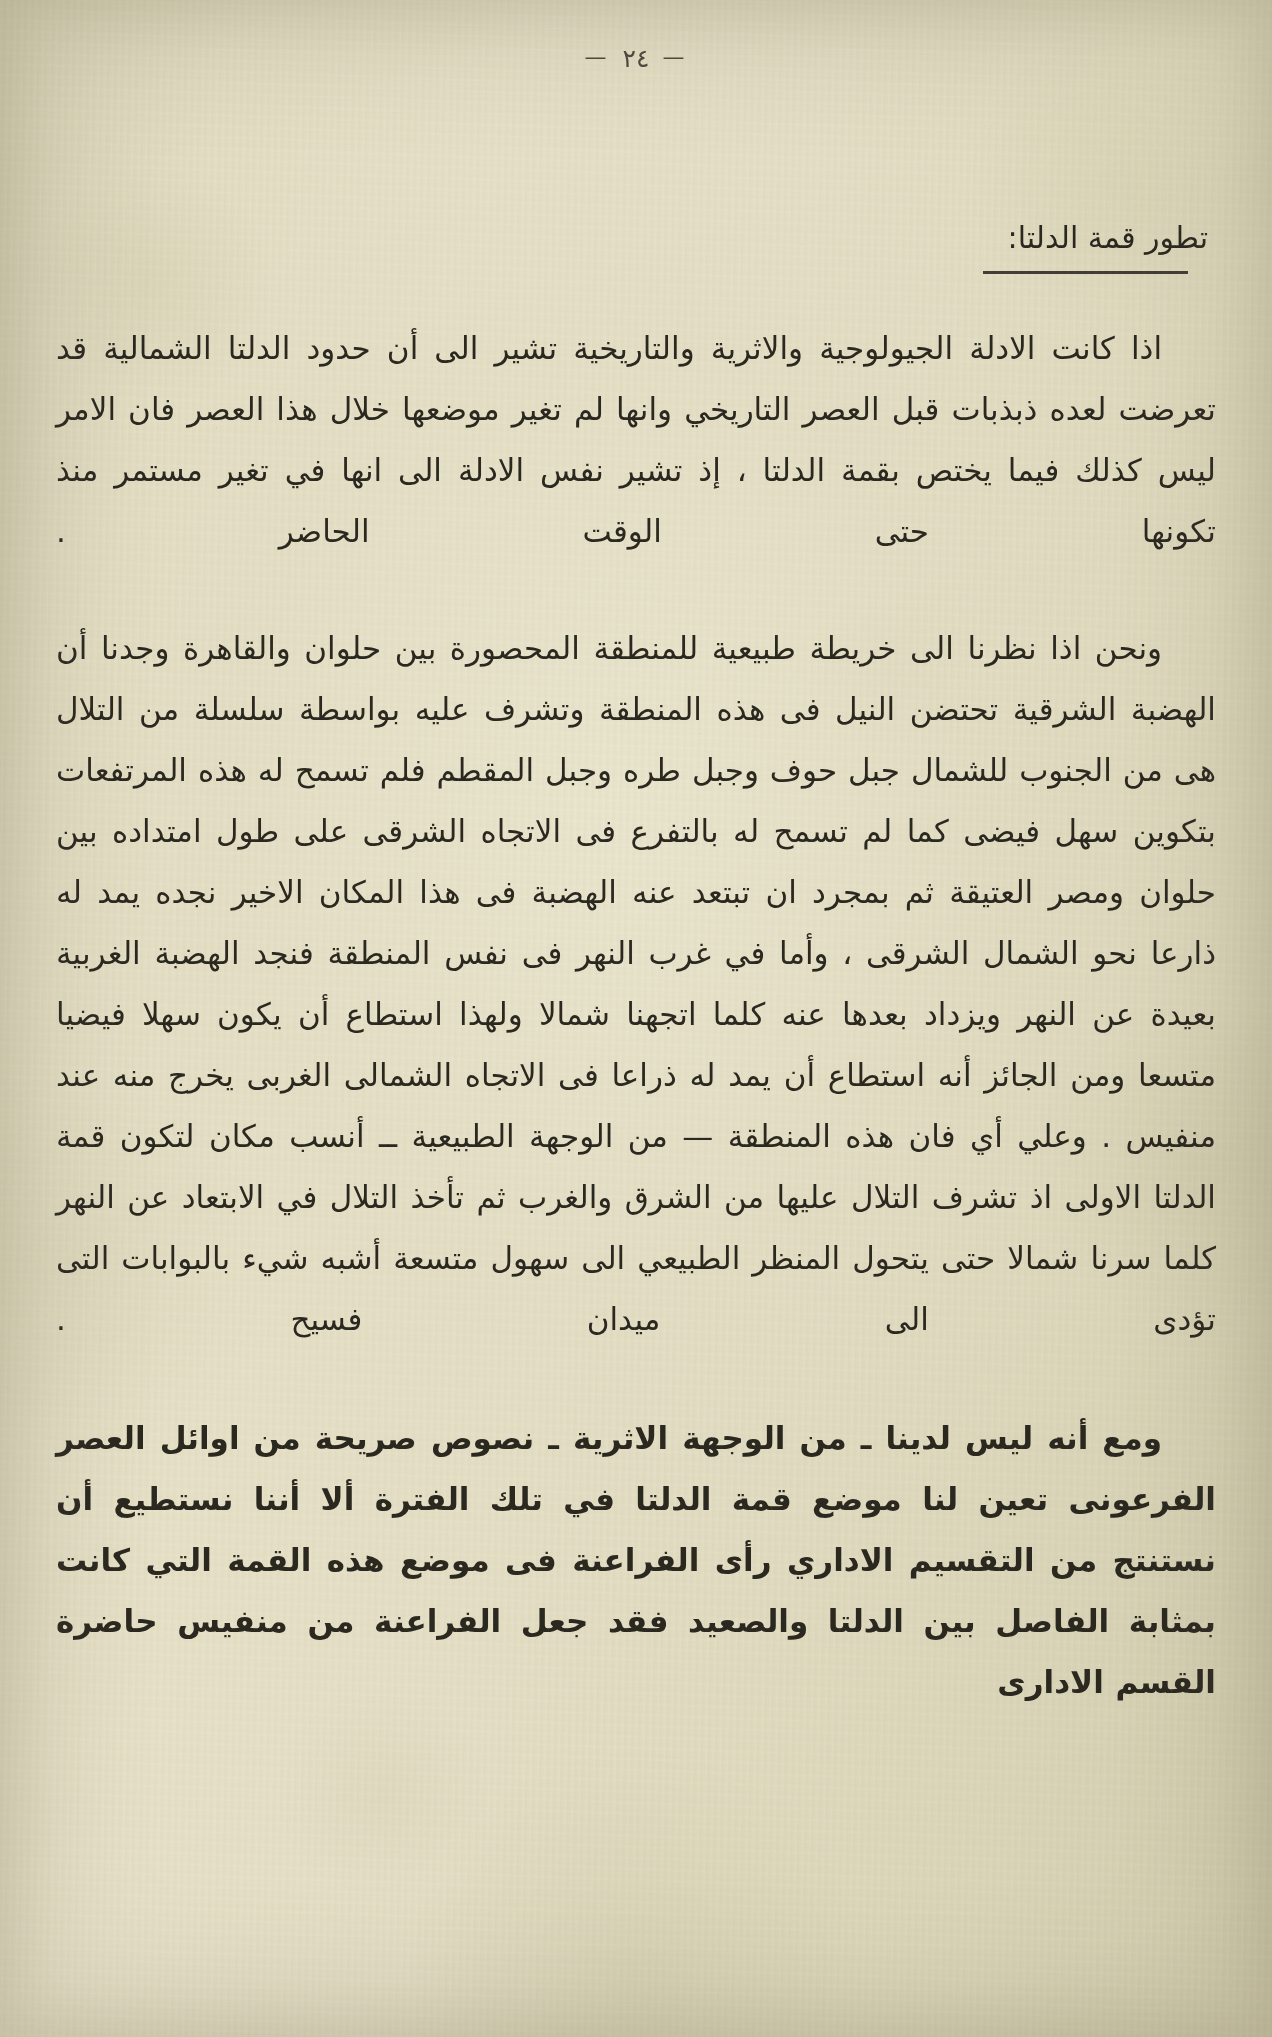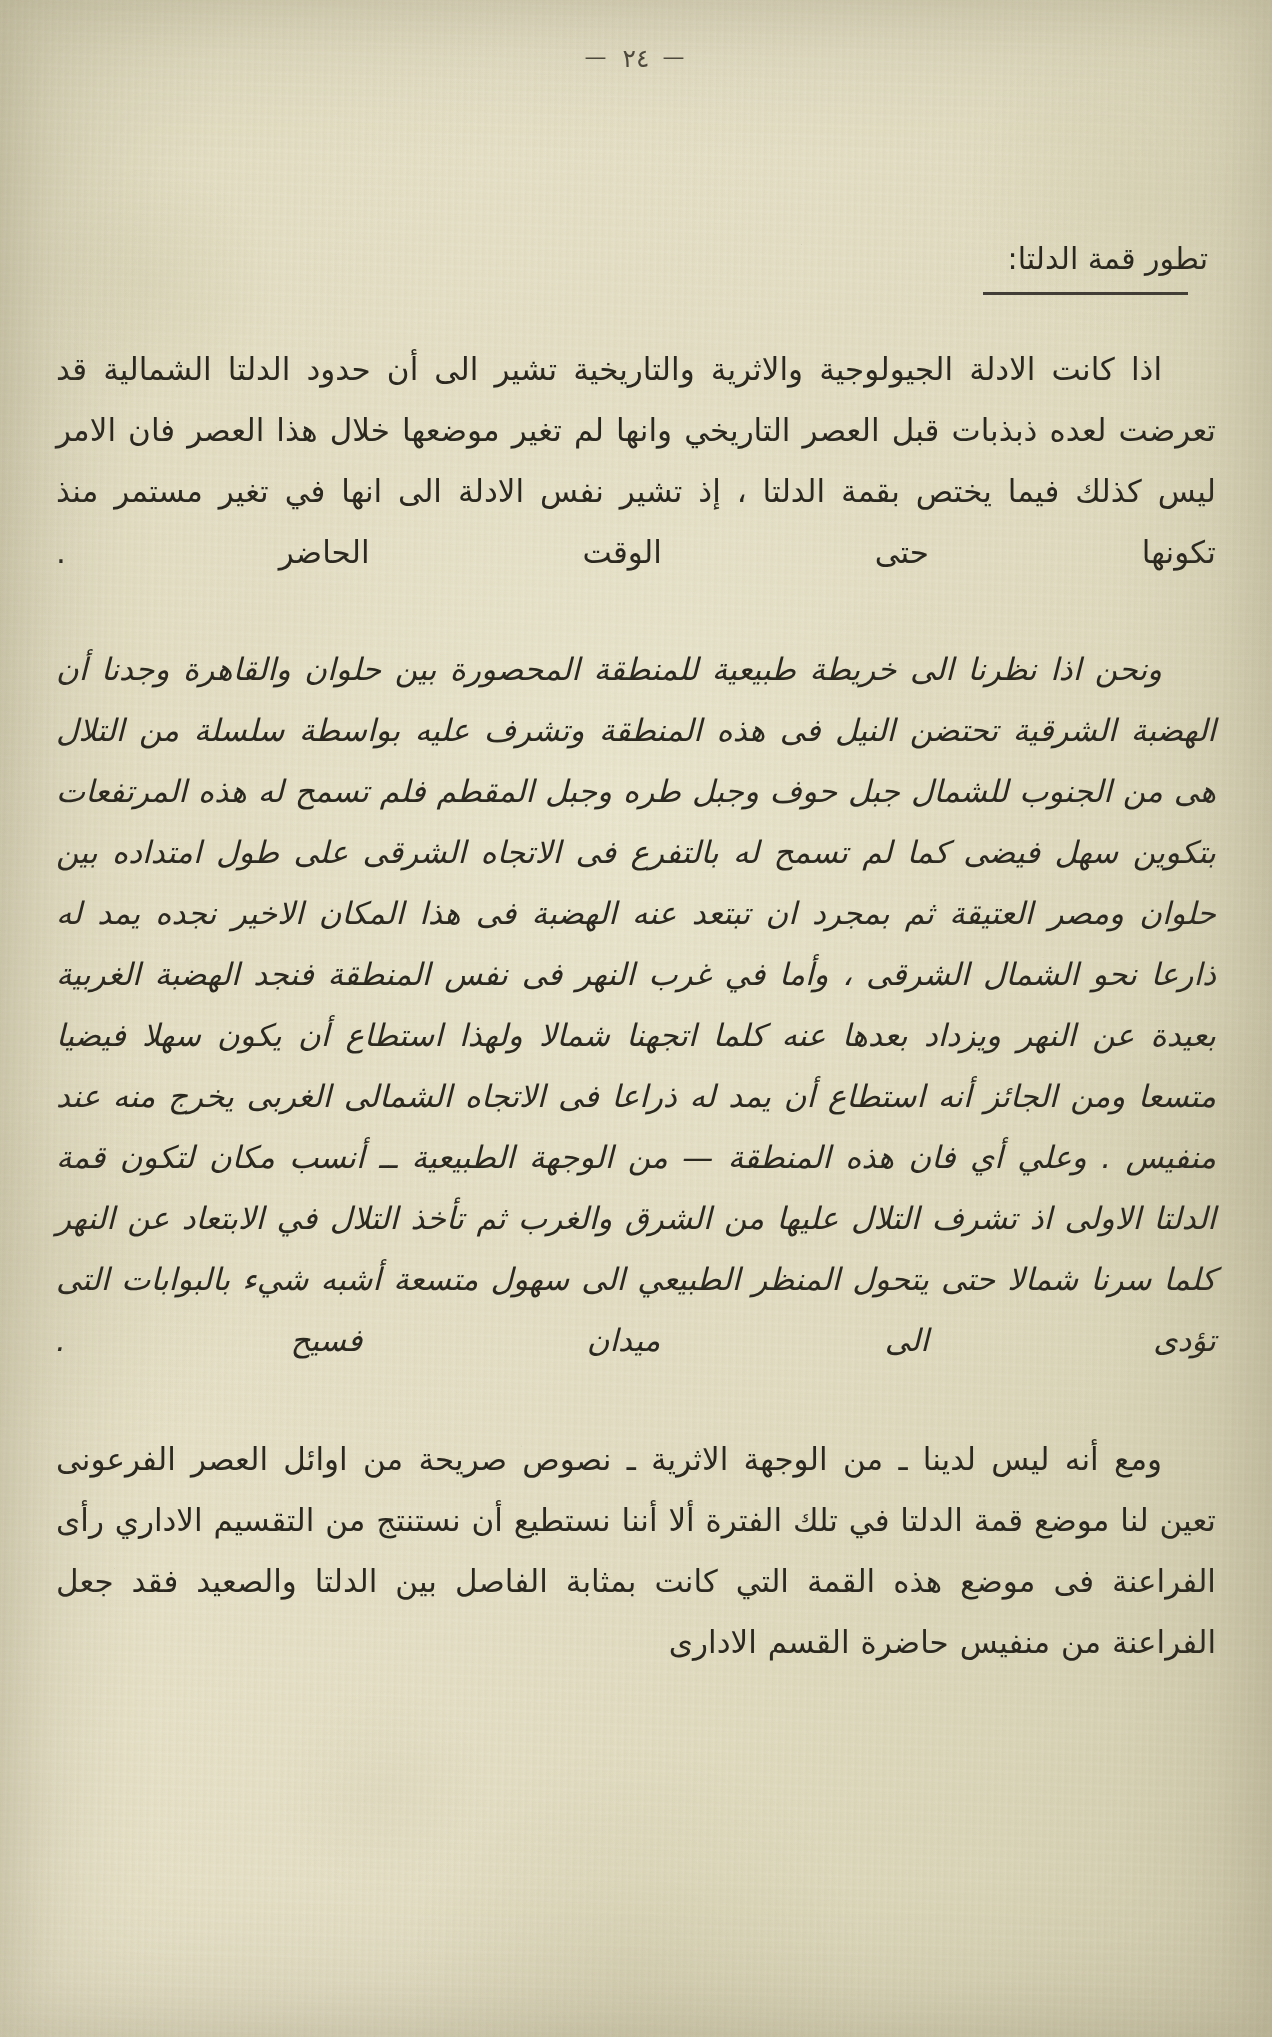--- a/index.html
+++ b/index.html
@@ -113,21 +113,20 @@
     left: 56px;
   }
 
   .section-heading {
     text-align: right;
     font-size: 30px;
     line-height: 1.35;
     color: #2b2820;
     padding-right: 8px;
     letter-spacing: 0px;
-    margin-top: 21px;
   }
 
   .heading-rule {
     width: 205px;
     height: 0;
     border-top: 3px solid #34302a;
     margin: 12px 28px 0 auto;
     opacity: 0.92;
   }
 
@@ -136,22 +135,22 @@
     text-align: justify;
     text-align-last: justify;
     font-size: 31px;
     line-height: 61px;
     color: #2b2820;
     letter-spacing: 0px;
     word-spacing: 1px;
   }
 
   p.para.first { margin-top: 44px; }
-  p.para.mid   { margin-top: 56px; font-style: italic; }
-  p.para.last  { margin-top: 58px; text-align-last: right; }
+  p.para.mid   { margin-top: 56px; }
+  p.para.last  { margin-top: 58px; text-align-last: right; font-weight: bold; }
 
   p.para .indent { display: inline-block; width: 54px; }
 
   .scan-speckle {
     position: absolute;
     inset: 0;
     pointer-events: none;
     opacity: 0.30;
     background-image:
       radial-gradient(circle 1.6px at 17% 21%, rgba(90,84,62,0.55), rgba(0,0,0,0) 60%),

